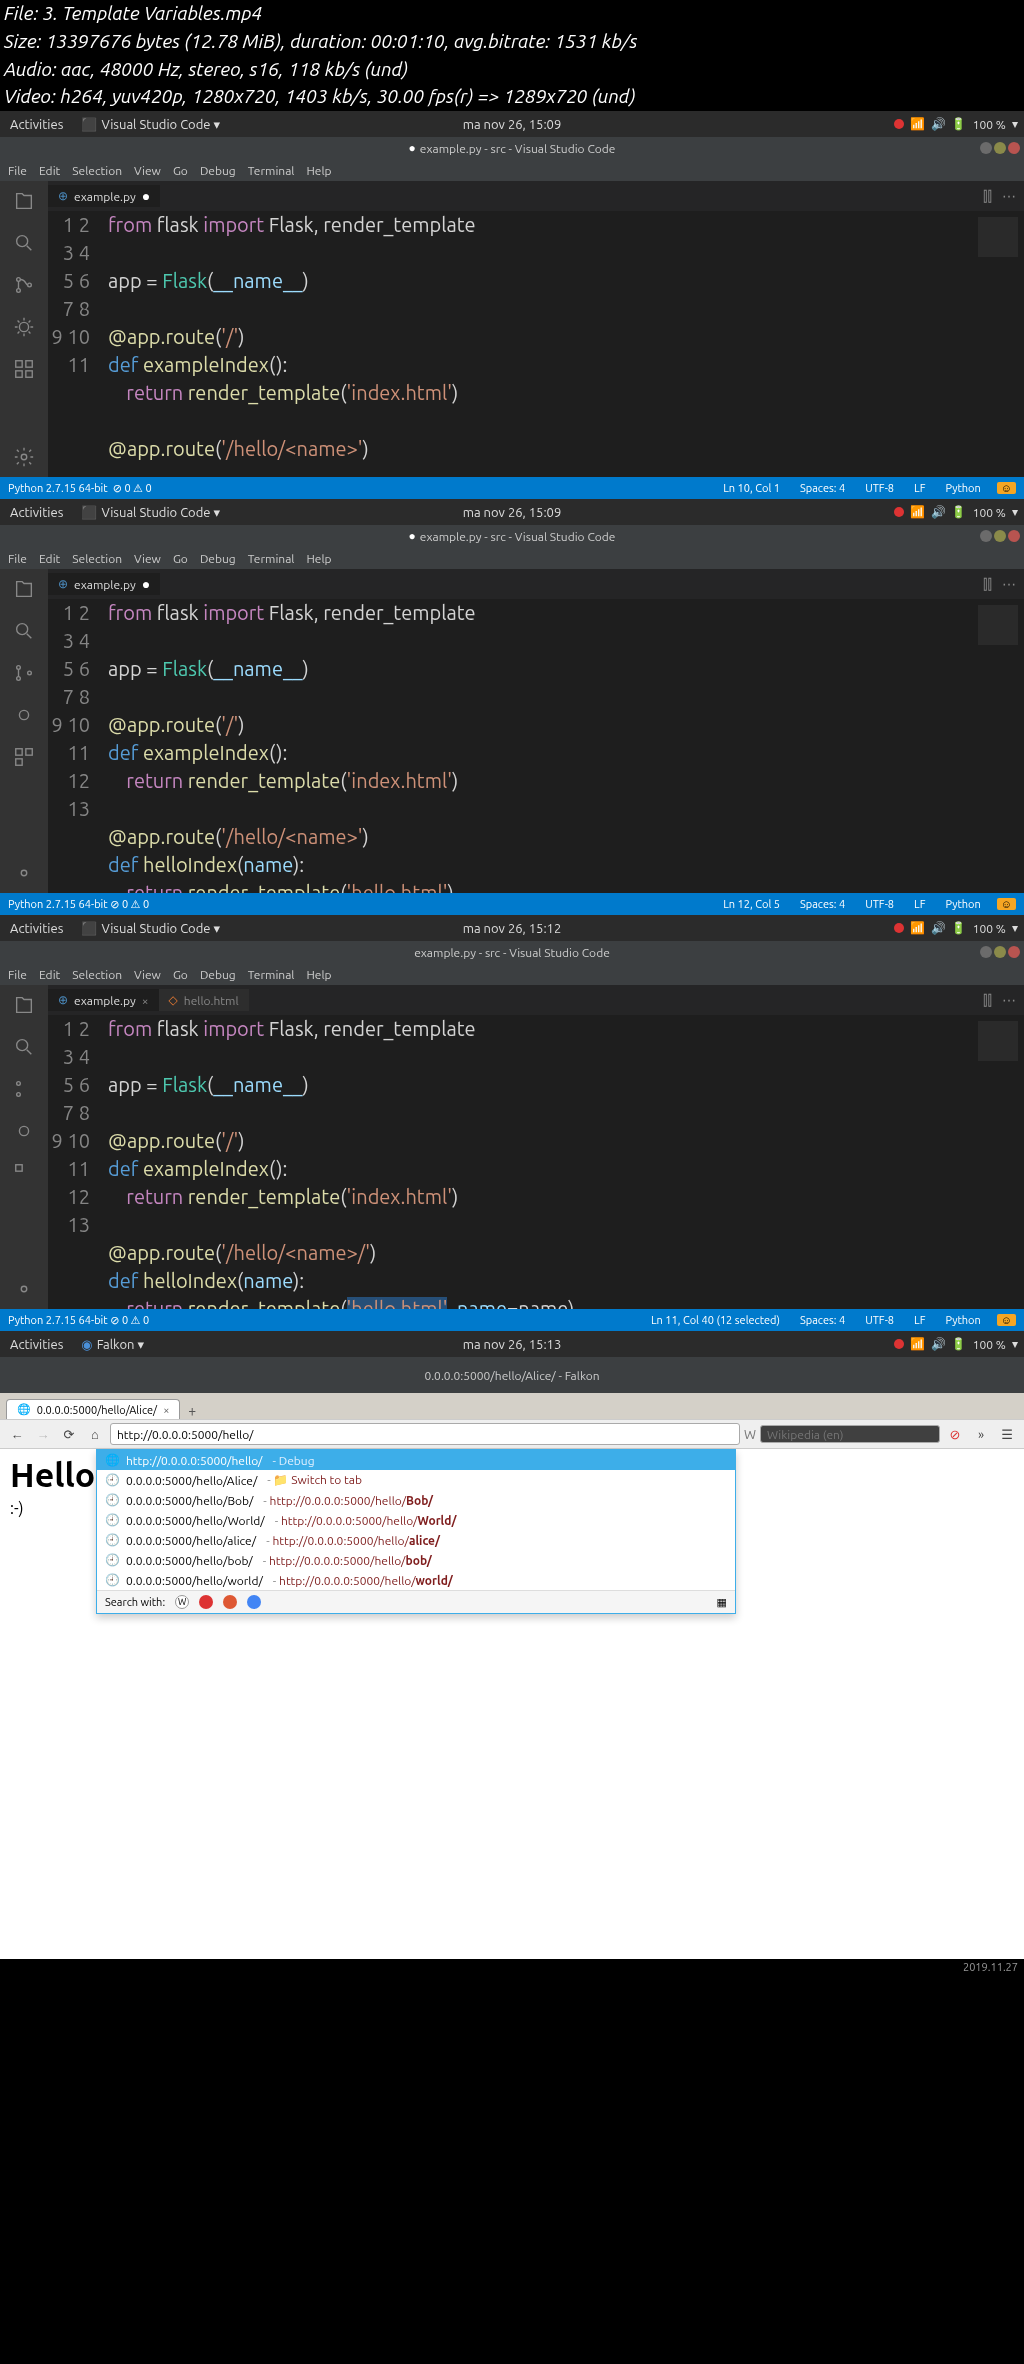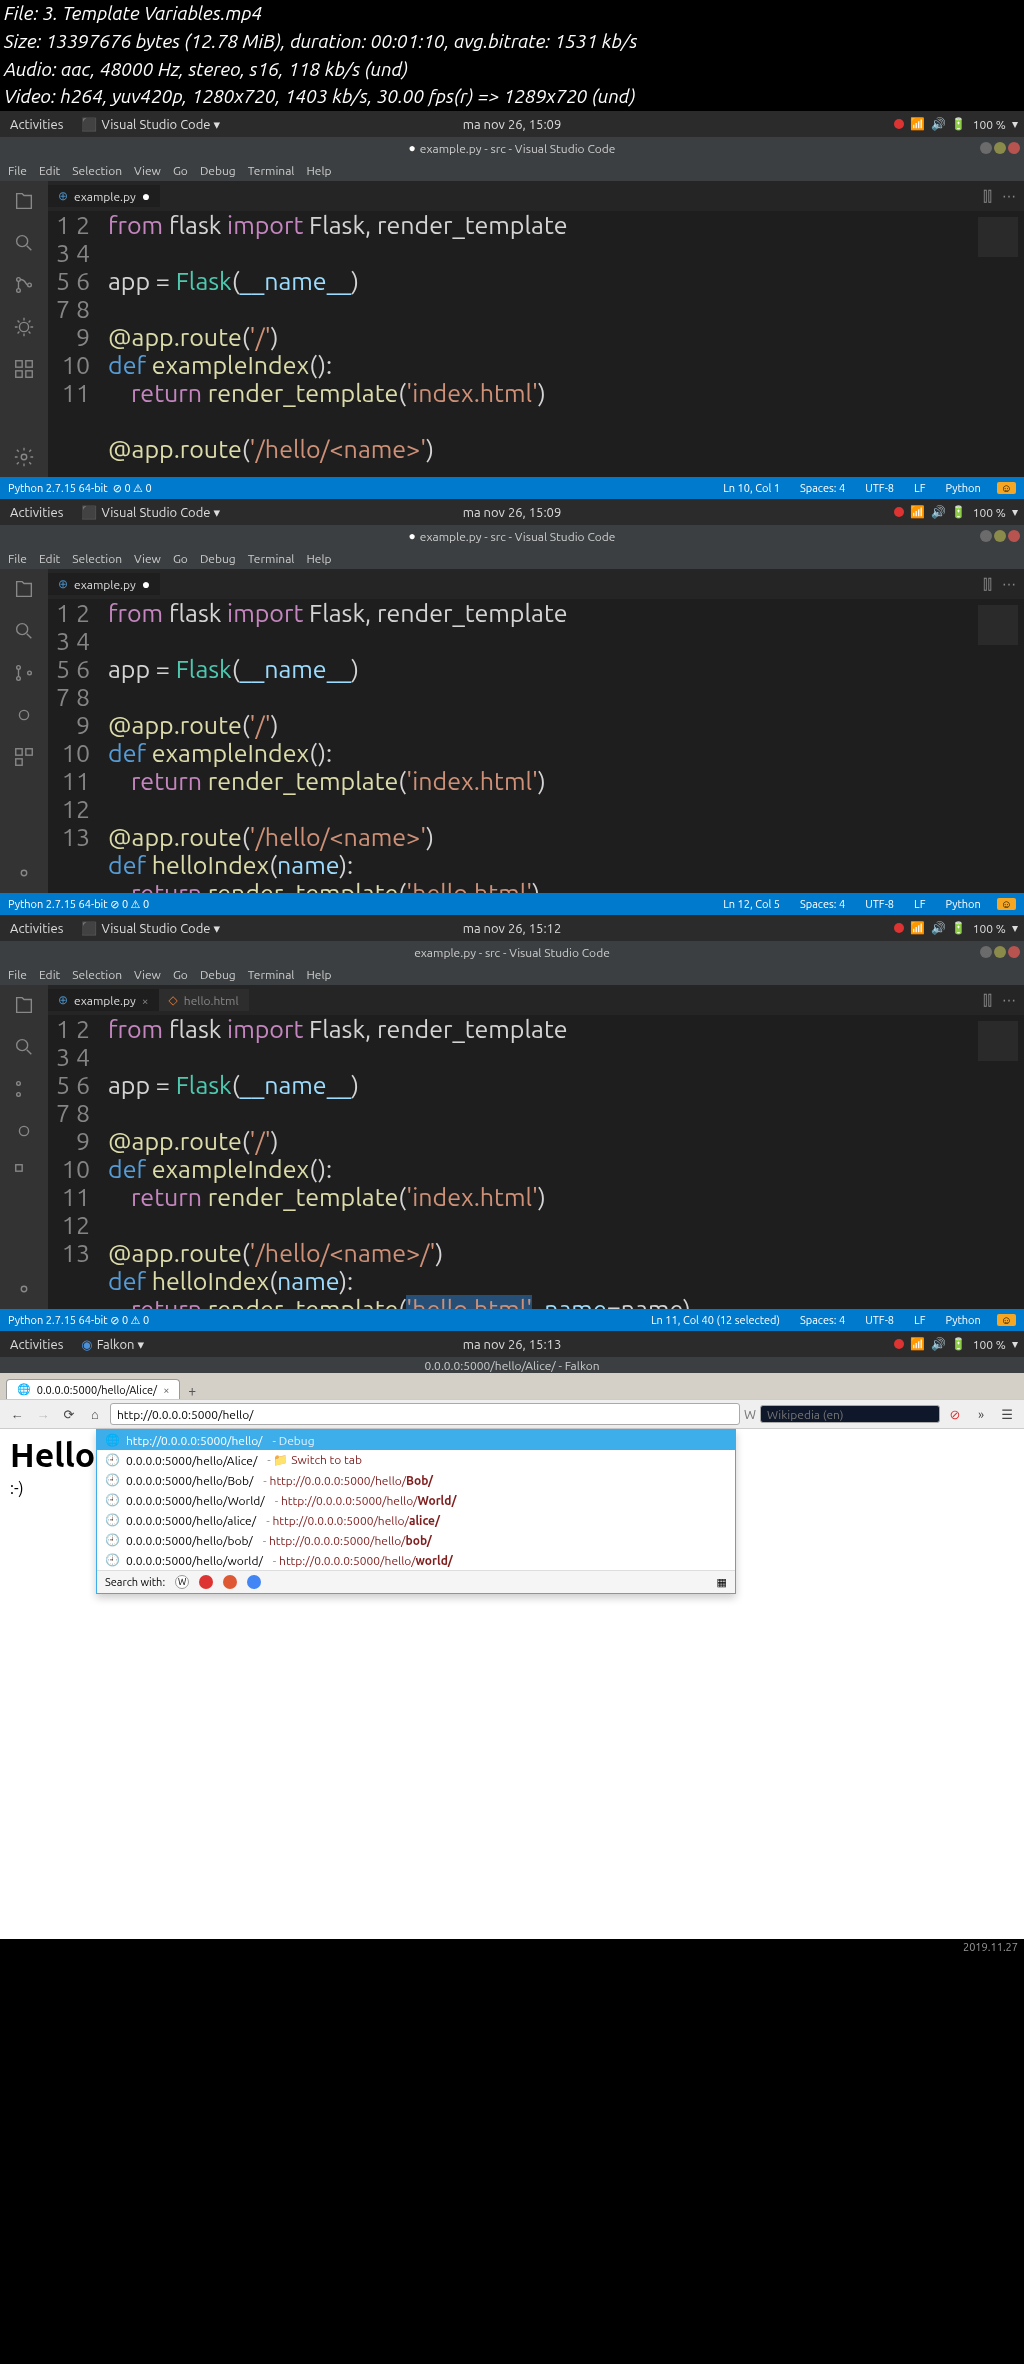--- a/index.html
+++ b/index.html
@@ -27,46 +27,46 @@
 .activitybar .aicon svg { width: 22px; height: 22px; }
 .activitybar .gear-bottom { margin-top: auto; margin-bottom: 8px; }
 .editor-main { flex: 1; display: flex; flex-direction: column; position: relative; }
 .tabbar { background: #252526; height: 30px; display: flex; align-items: center; }
 .tab { background: #1e1e1e; padding: 4px 10px; color: #ddd; font-size: 12px; display: flex; align-items: center; gap: 6px; }
 .tab.inactive { background: #2d2d2d; color: #888; }
 .tab .dot { color: #fff; font-size: 14px; line-height: 1; }
 .pyicon { color: #4b8bbe; }
 .tab .close-x { color: #888; font-size: 12px; }
 .tabbar .right-icons { margin-left: auto; margin-right: 8px; color: #888; display: flex; gap: 10px; font-size: 14px; }
-.code-area { flex: 1; background: #1e1e1e; display: flex; font-family: 'Consolas', 'Monaco', monospace; font-size: 25px; line-height: 28px; position: relative; overflow: hidden; }
+.code-area { flex: 1; background: #1e1e1e; display: flex; font-family: 'Consolas', 'Monaco', monospace; font-size: 20px; line-height: 28px; position: relative; overflow: hidden; }
 .gutter { width: 60px; text-align: right; color: #858585; padding-right: 18px; user-select: none; }
 .code-lines { flex: 1; white-space: pre; color: #d4d4d4; }
 .minimap { width: 60px; background: #1e1e1e; position: relative; }
 .minimap-block { position: absolute; top: 6px; right: 6px; width: 40px; height: 40px; background: #2a2a2a; }
 .k-imp { color: #c586c0; }
 .k-str { color: #ce9178; }
 .k-def { color: #569cd6; }
 .k-fn { color: #dcdcaa; }
 .k-cls { color: #4ec9b0; }
 .k-dec { color: #dcdcaa; }
 .k-var { color: #9cdcfe; }
 .selected { background: #264f78; }
 .statusbar { background: #007acc; color: #fff; height: 22px; display: flex; align-items: center; font-size: 11px; padding: 0 8px; justify-content: space-between; }
 .statusbar .right { display: flex; gap: 20px; }
 .statusbar .ws { background: #f5a623; color: #000; padding: 0 4px; border-radius: 2px; margin-left: -4px; }
 
-.falkon-title { background: #3c3f41; color: #ccc; height: 16px; display: flex; align-items: center; justify-content: center; font-size: 12px; position: relative; }
+.falkon-title { background: #3c3f41; color: #ccc; height: 36px; display: flex; align-items: center; justify-content: center; font-size: 12px; position: relative; }
 .browser-tabs { background: #d4d0c8; height: 26px; display: flex; align-items: flex-end; padding-left: 6px; }
 .btab { background: #fff; border: 1px solid #999; border-bottom: none; padding: 3px 10px; font-size: 11px; border-radius: 4px 4px 0 0; display: flex; gap: 6px; align-items: center; }
 .btab .bx { color: #666; }
 .btab-add { margin-left: 4px; color: #555; font-size: 14px; padding: 0 4px; }
 .browser-toolbar { background: #efefef; border-top: 1px solid #ccc; border-bottom: 1px solid #ccc; height: 30px; display: flex; align-items: center; padding: 0 6px; gap: 4px; font-size: 13px; }
 .nav-btn { width: 22px; height: 22px; display: flex; align-items: center; justify-content: center; color: #444; }
 .url-input { flex: 1; border: 1px solid #aaa; border-radius: 3px; height: 22px; padding: 0 6px; font-size: 12px; background: #fff; }
-.search-input { width: 180px; border: 1px solid #aaa; border-radius: 3px; height: 18px; padding: 0 6px; font-size: 12px; background: #0f172a; color: #999; }
+.search-input { width: 180px; border: 1px solid #aaa; border-radius: 3px; height: 18px; padding: 0 6px; font-size: 12px; background: #404040; color: #999; }
 .browser-body { background: #fff; height: 510px; position: relative; padding: 6px 10px; font-family: serif; }
 .browser-body h1 { font-size: 34px; font-weight: bold; margin-bottom: 6px; }
 .browser-body .smile { font-size: 16px; }
 .dropdown { position: absolute; top: 0; left: 96px; width: 640px; background: #fff; border: 1px solid #3daee9; font-family: sans-serif; font-size: 12px; box-shadow: 0 4px 8px rgba(0,0,0,0.2); }
 .dd-row { padding: 3px 8px; display: flex; align-items: center; gap: 6px; }
 .dd-row.selected-row { background: #3daee9; color: #fff; }
 .dd-row .sub { color: #888; margin-left: 4px; }
 .dd-row.selected-row .sub { color: #e0f0ff; }
 .dd-row .blue-link { color: #7f1d1d; text-align: right; }
 .dd-row .bold-part { font-weight: bold; }

